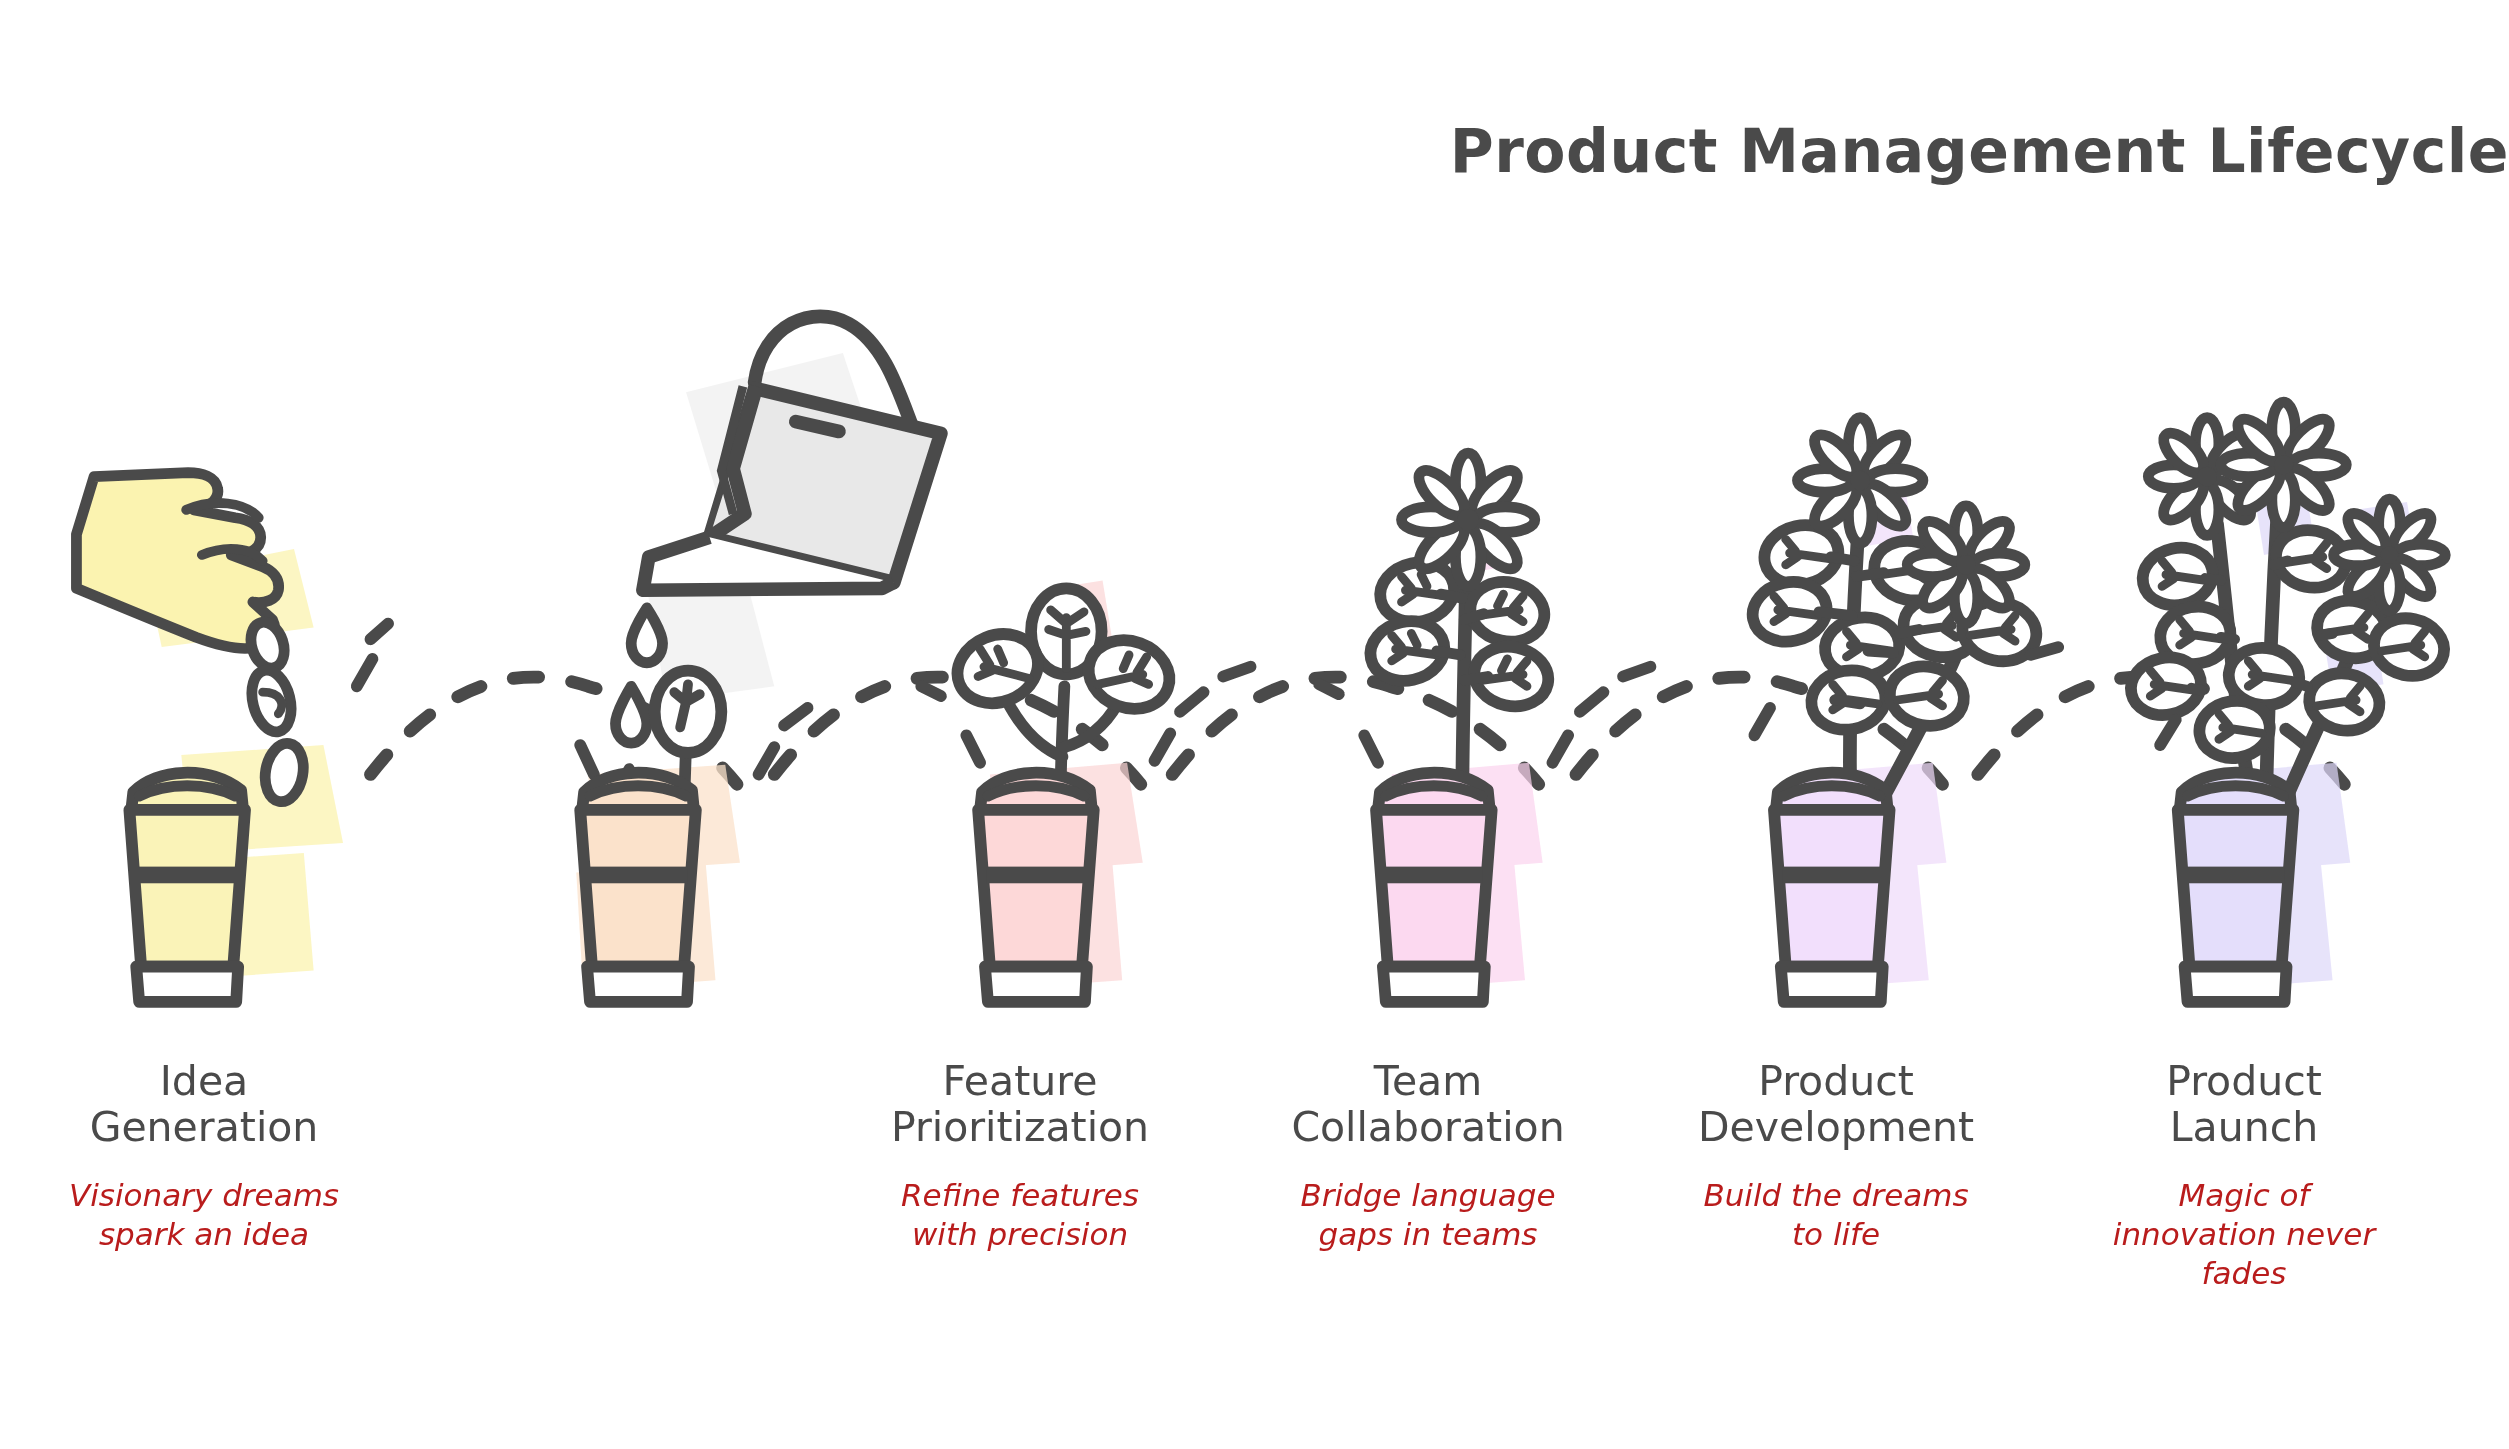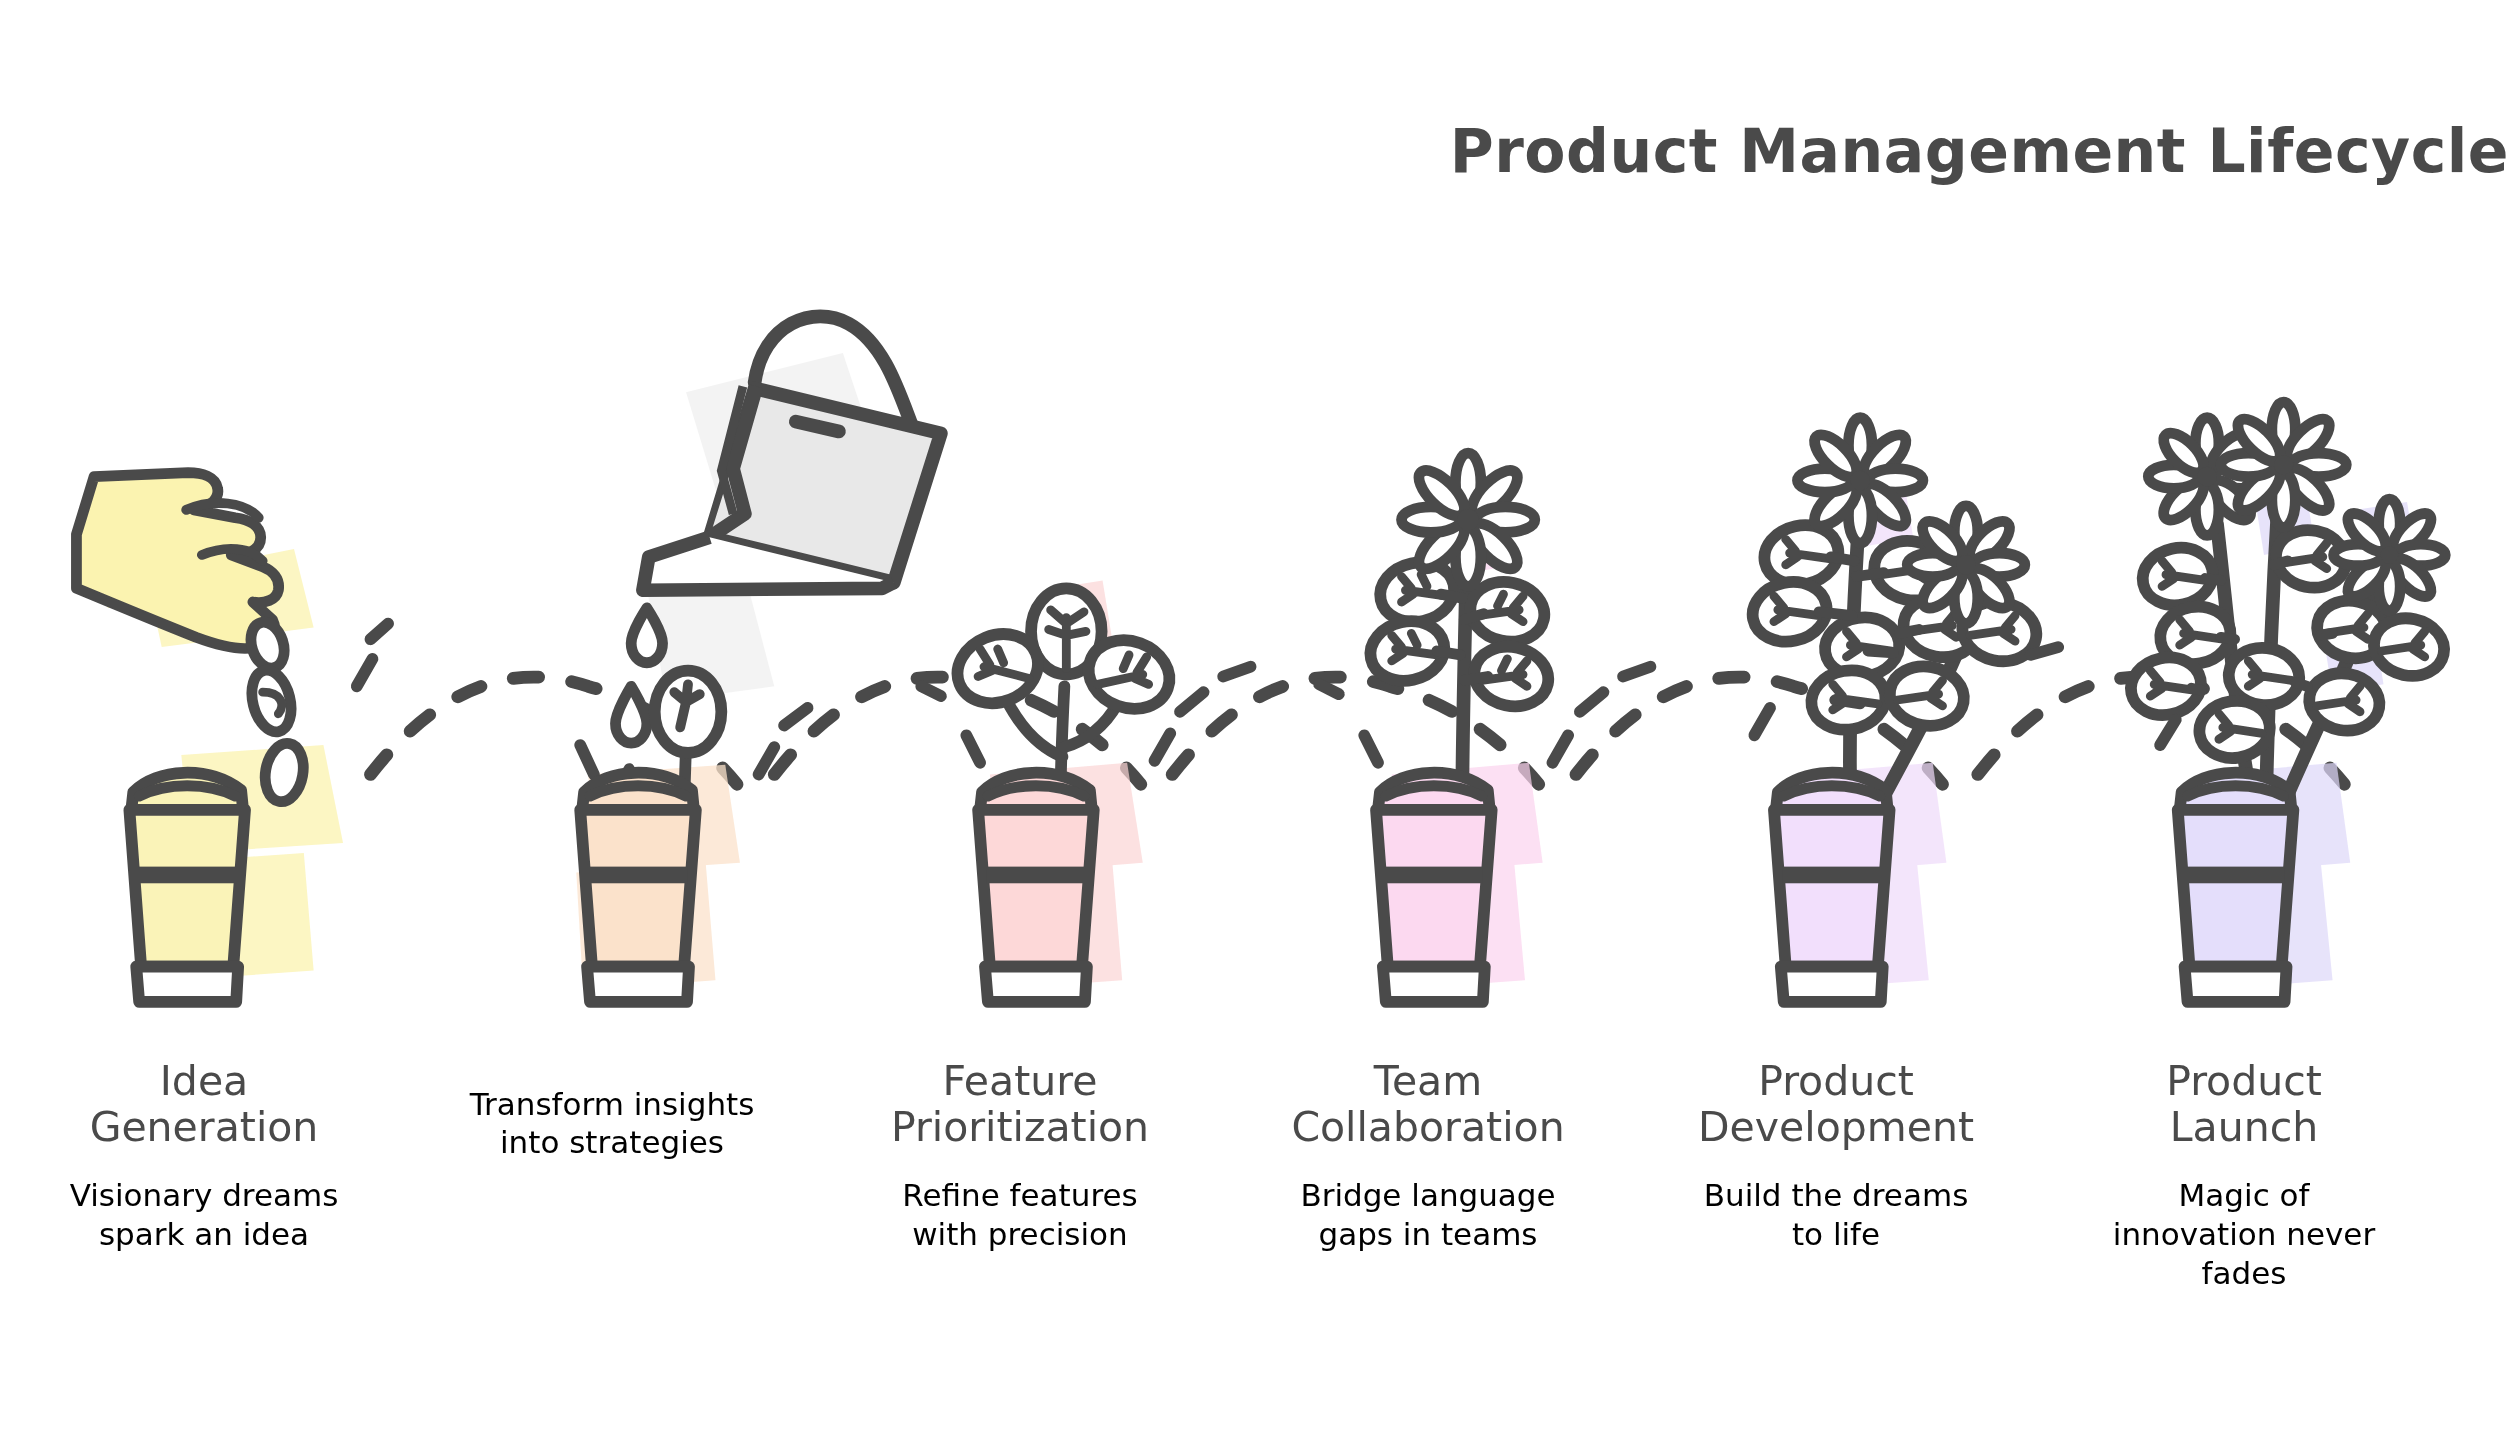--- a/index.html
+++ b/index.html
@@ -51,24 +51,25 @@
   .label-title {
     font-size: 41px;
     font-weight: normal;
     color: #4a4a4a;
     line-height: 1.12;
     white-space: pre-line;
   }
   .label-desc {
     margin-top: 25.5px;
     font-size: 31px;
-    color: #000000;
+    color: #b91c1c;
     line-height: 1.25;
     white-space: pre-line;
     font-weight: normal;
+    font-style: italic;
   }
 </style>
 </head>
 <body>
 
 <div id="page-title">Product Management Lifecycle</div>
 
 <svg id="stage-svg" width="2509" height="1450" viewBox="0 0 2560 1479">
   <defs>
 
@@ -414,22 +415,20 @@
 </svg>
 
 <div id="labels">
   <div class="label-col">
     <div class="label-title">Idea
 Generation</div>
     <div class="label-desc">Visionary dreams
 spark an idea</div>
   </div>
   <div class="label-col">
-    <div class="label-desc">Transform insights
-into strategies</div>
   </div>
   <div class="label-col">
     <div class="label-title">Feature
 Prioritization</div>
     <div class="label-desc">Refine features
 with precision</div>
   </div>
   <div class="label-col">
     <div class="label-title">Team
 Collaboration</div>

